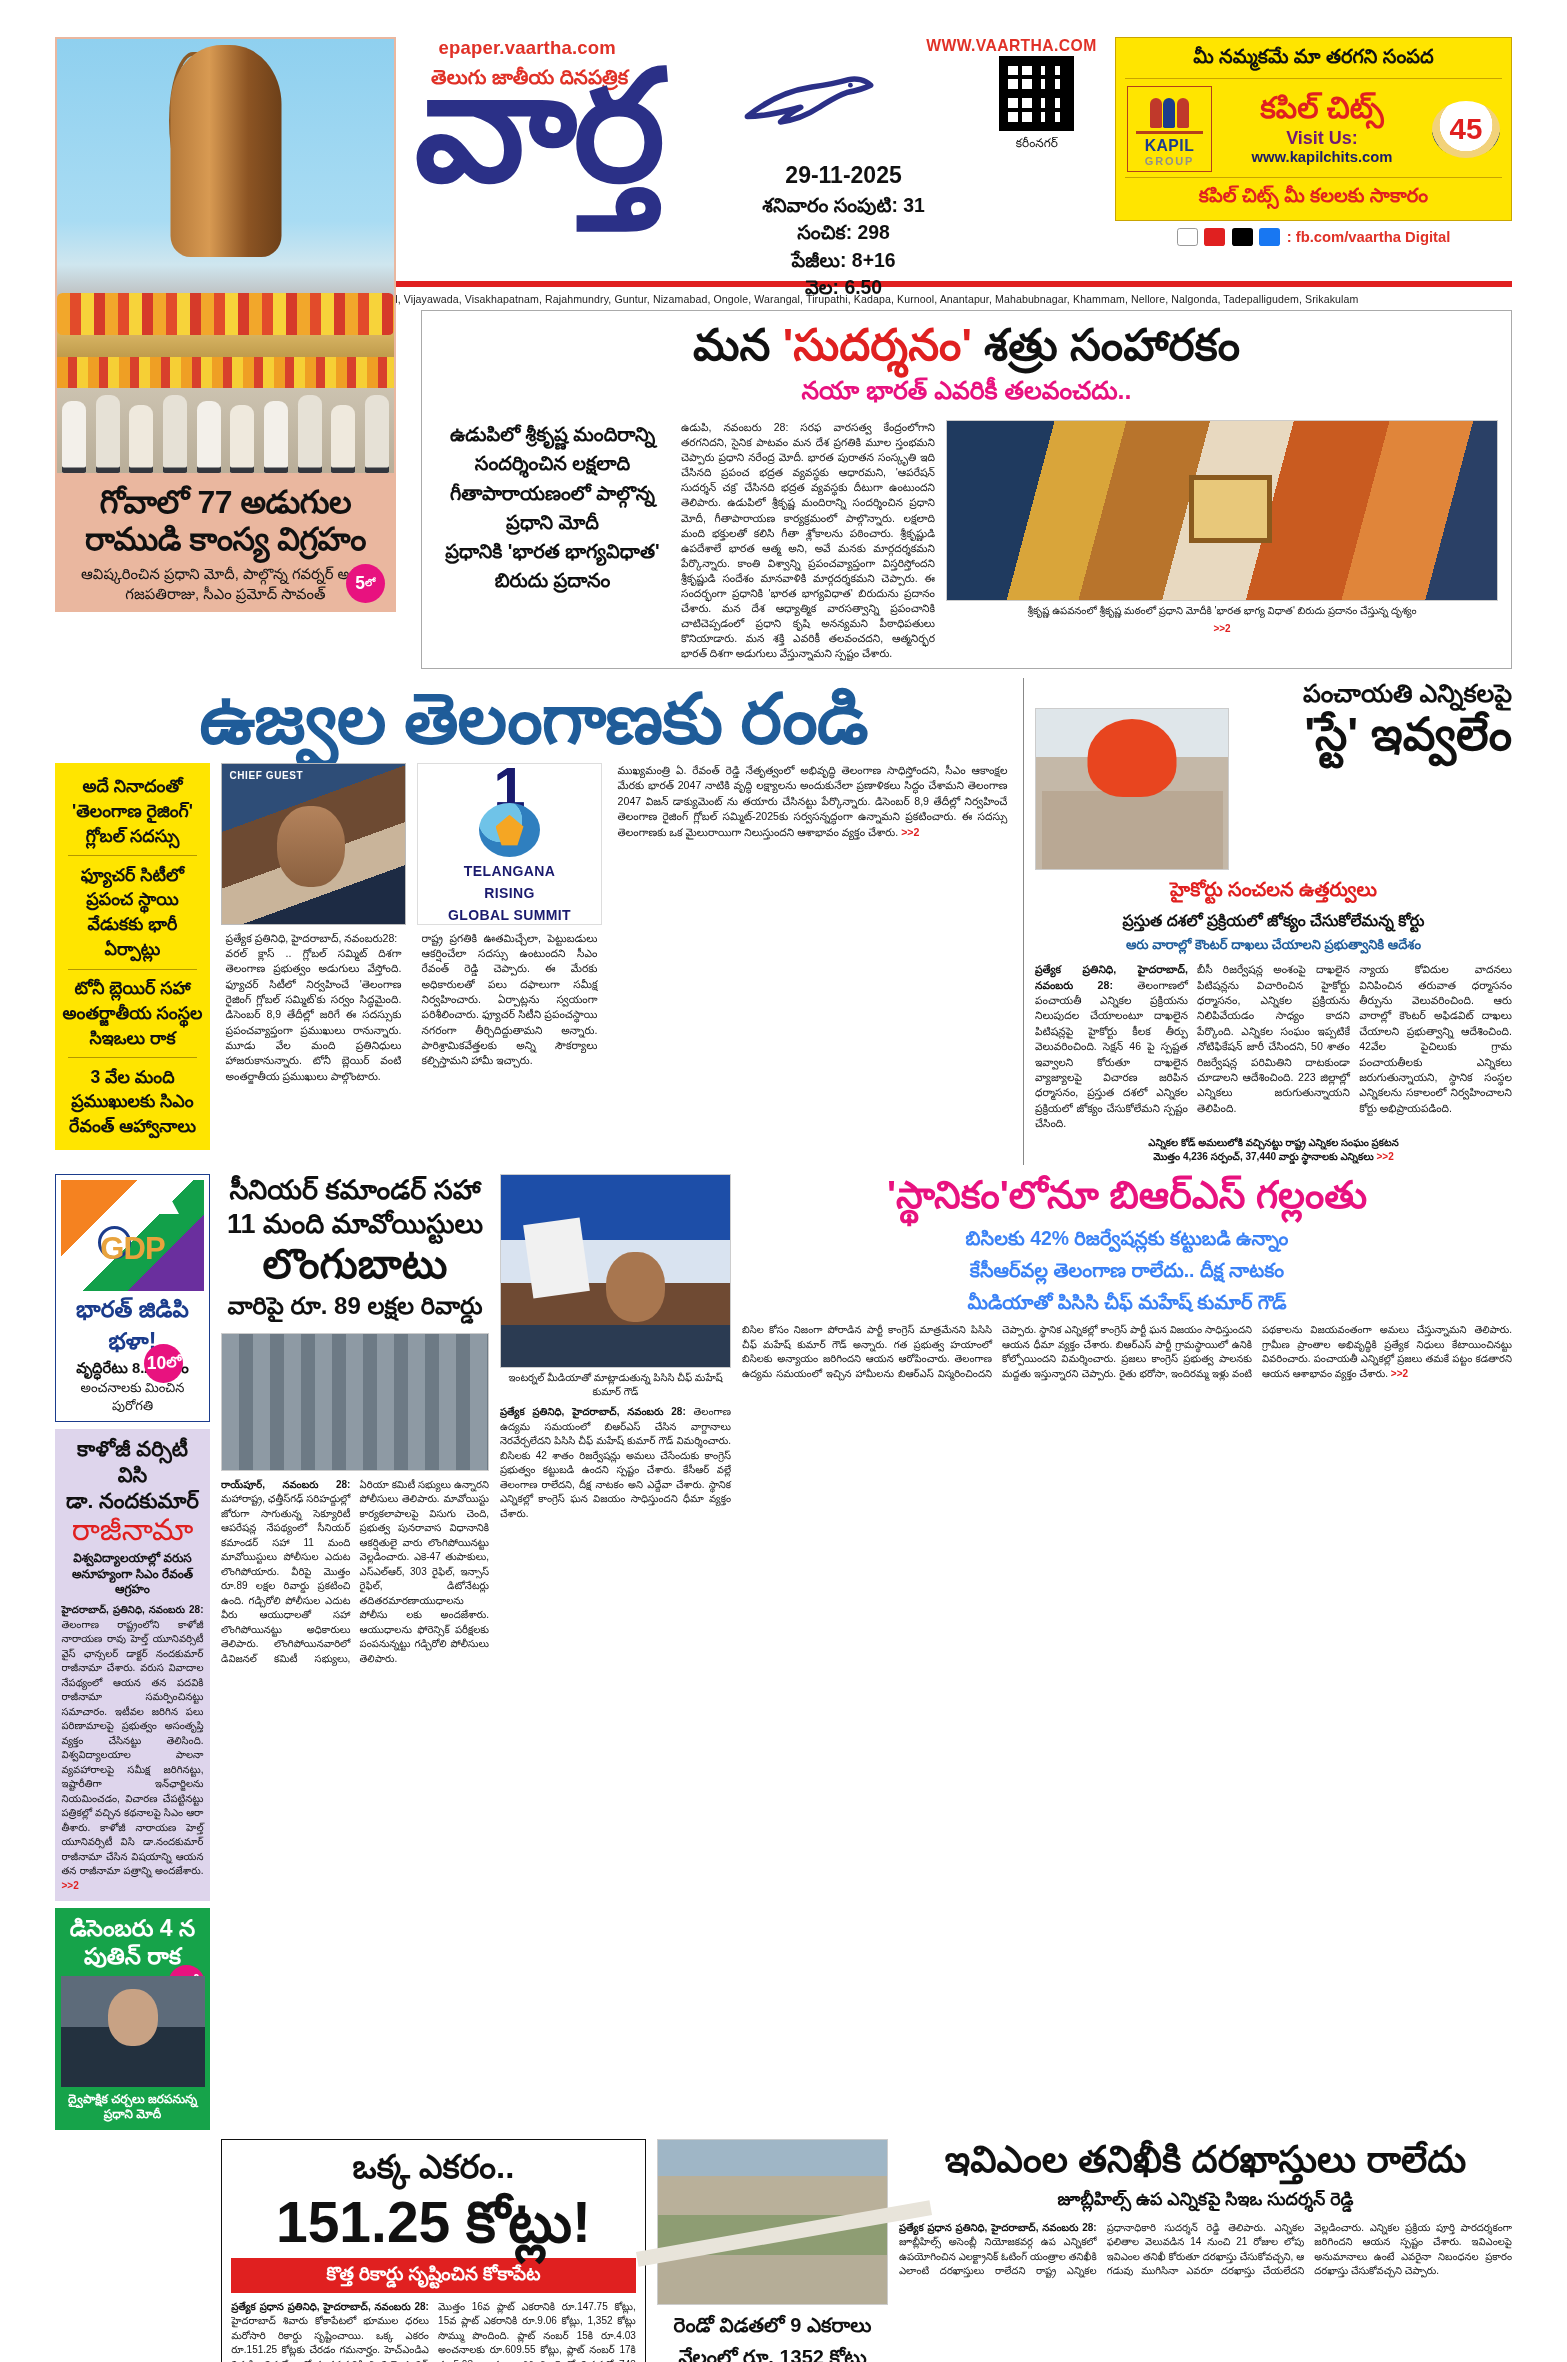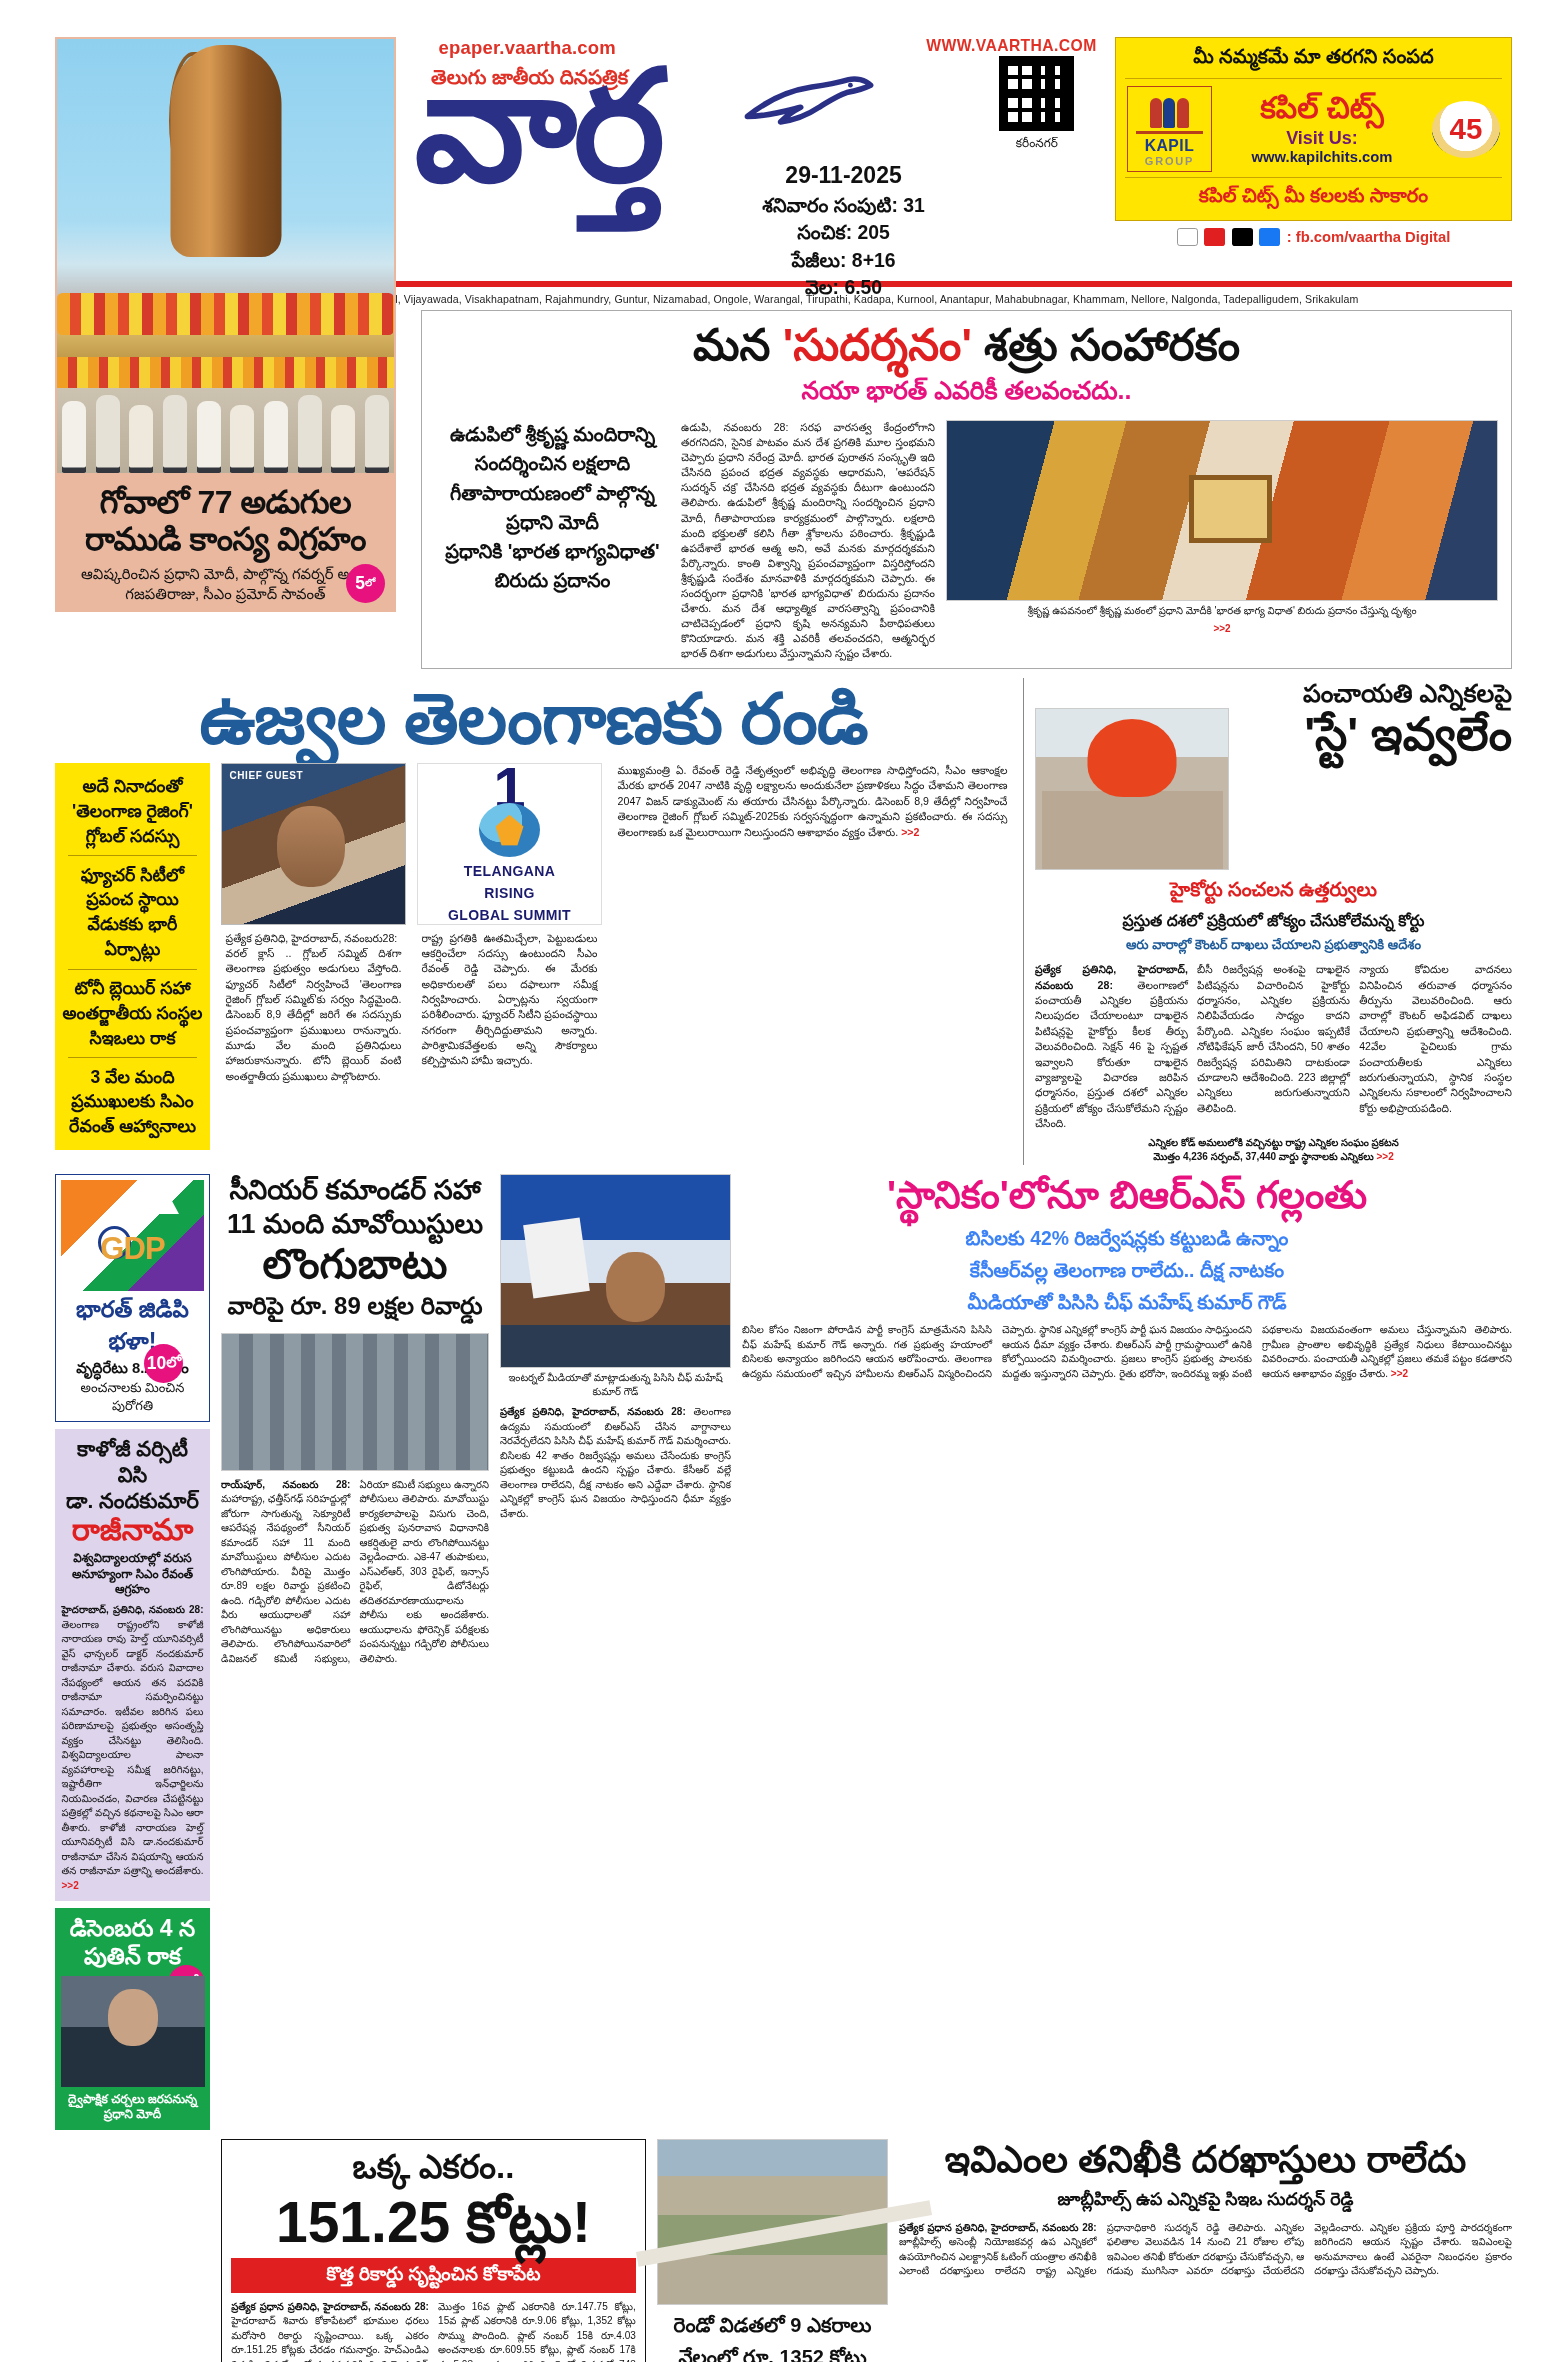--- a/index.html
+++ b/index.html
@@ -260,21 +260,21 @@
   .gdp-t1 { font-size:23px; font-weight:700; color:#1b3c8c; text-align:center; margin-top:5.5px; }
   .gdp-t2 { font-size:14.8px; font-weight:700; color:#111; text-align:center; }
   .gdp-t3 { font-size:13px; color:#111; text-align:center; }
   .gdp-badge {
     width:39px; height:39px; border-radius:50%; background:#e8127f; color:#fff;
     font-size:17.5px; font-weight:700; display:flex; align-items:center; justify-content:center;
     position:absolute; right:21px; bottom:33px;
   }
   .violet-card { background:#ded5ec; padding:7.4px 6.5px; margin-top:7.4px; }
   .v-h1 { font-size:21px; font-weight:700; color:#111; text-align:center; line-height:1.22; }
-  .v-h2 { font-size:30px; font-weight:700; color:#e02020; text-align:center; line-height:1.1; }
+  .v-h2 { font-size:30px; font-weight:400; color:#e02020; text-align:center; line-height:1.1; }
   .v-sub { font-size:12px; font-weight:700; color:#111; text-align:center; margin-top:4.6px; line-height:1.3; }
   .v-body { font-size:10px; line-height:1.45; text-align:justify; margin-top:5.5px; color:#111; }
   .green-card { background:#16a34a; padding:7.4px 5.5px; margin-top:7.4px; position:relative; }
   .g-h1 { font-size:23px; font-weight:700; color:#fff; text-align:center; line-height:1.2; }
   .g-badge {
     width:37px; height:37px; border-radius:50%; background:#e8127f; color:#fff;
     font-size:16.6px; font-weight:700; display:flex; align-items:center; justify-content:center;
     position:absolute; right:5.5px; top:57px;
   }
   .putin-photo {
@@ -390,21 +390,21 @@
         <div class="wordmark">వార్త</div>
         <svg class="bird" viewBox="0 0 150 66">
           <path d="M8 46 C30 28 52 18 78 14 C92 12 104 10 118 6 C126 4 136 6 142 12 C134 16 126 18 116 20 C104 24 96 30 86 36 C74 44 60 50 44 52 C52 44 58 40 66 36 C50 40 30 46 8 46 Z" fill="none" stroke="#2b3087" stroke-width="6" stroke-linejoin="round"></path>
           <circle cx="120" cy="12" r="2.6" fill="#2b3087"></circle>
         </svg>
       </div>
 
       <div class="date-col">
         <div class="big">29-11-2025</div>
         <div>శనివారం సంపుటి: 31</div>
-        <div>సంచిక: 205</div>
+        <div>సంచిక: 298</div>
         <div>పేజీలు: 8+16</div>
         <div>వెల: 6.50</div>
       </div>
 
       <div class="qr-wrap">
         <div class="qr"></div>
         <div class="qr-caption">కరీంనగర్</div>
       </div>
     </div>
 

